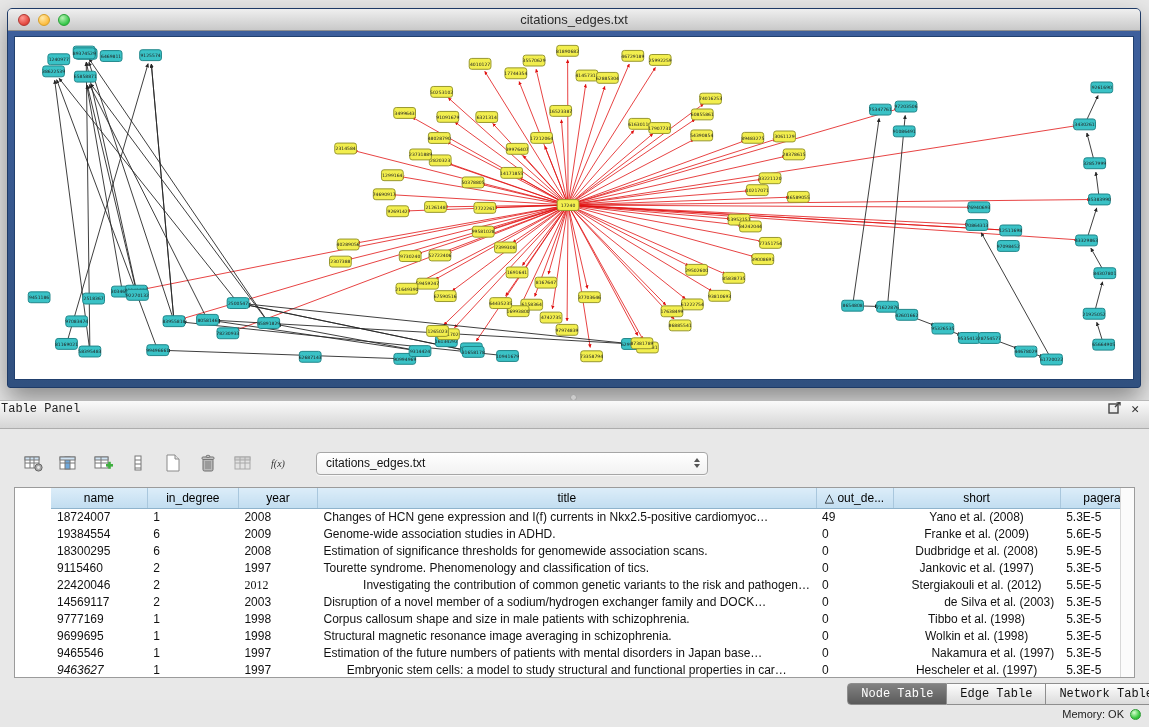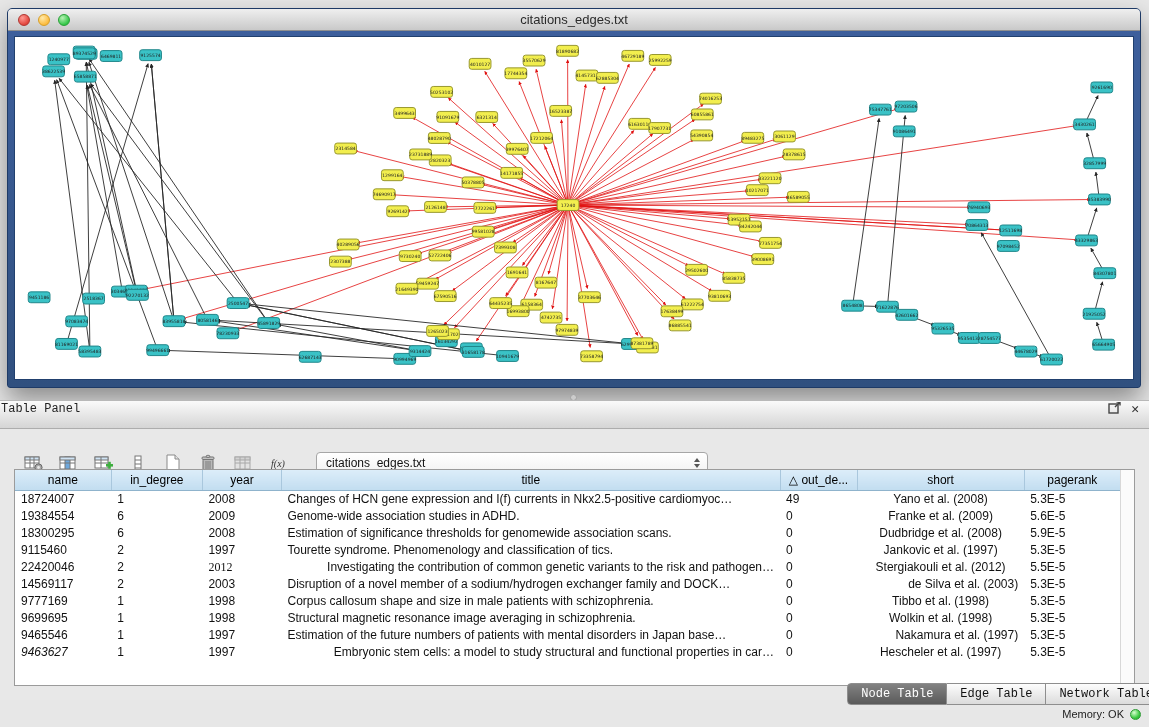--- a/index.html
+++ b/index.html
@@ -41,22 +41,22 @@
 
   .combo { margin-left:16px; width:392px; height:23px; background:linear-gradient(#ffffff,#f2f2f2);
     border:1px solid #a6a6a6; border-radius:4px; display:flex; align-items:center;
     padding:0 22px 0 9px; font-size:12px; color:#111; position:relative; box-shadow:0 1px 0 rgba(255,255,255,.7); }
   .combo-arrows { position:absolute; right:7px; top:5px; display:flex; flex-direction:column; align-items:center; }
   .arr-up { width:0; height:0; border-left:3.5px solid transparent; border-right:3.5px solid transparent;
     border-bottom:4.5px solid #555; margin-bottom:2px; }
   .arr-down { width:0; height:0; border-left:3.5px solid transparent; border-right:3.5px solid transparent;
     border-top:4.5px solid #555; }
 
-  .table-wrap { position:absolute; left:14px; top:68px; width:1121px; height:217px;
-    background:#fff; border:1px solid #9b9b9b; overflow:hidden; }
+  .table-wrap { position:absolute; left:14px; top:86px; width:1121px; height:191px;
+    background:#fff; border:1px solid #9b9b9b; overflow:hidden;padding-left:36px; }
   table { border-collapse:collapse; table-layout:fixed; width:1106px; font-size:12px; }
   th { height:20px; background:linear-gradient(#dcedf9,#c2ddf0); border-right:1px solid #a9c7dd;
     border-bottom:1px solid #8fb3cc; font-weight:normal; text-align:center; overflow:hidden;
     white-space:nowrap; color:#000; }
   td { height:17px; line-height:17px; padding:0 6px; white-space:nowrap; overflow:hidden; color:#111; }
   .vscroll { position:absolute; right:0; top:0; width:14px; height:100%; background:#fbfbfb; border-left:1px solid #d8d8d8; }
 
   .tabs { position:absolute; left:18px; top:282px; width:100%; display:flex; justify-content:flex-end;font-family:Liberation Mono, monospace; }
   .tab { font-size:12px; padding:3px 13px; background:linear-gradient(#fdfdfd,#dbdbdb);
     border:1px solid #8e8e8e; color:#111; }
@@ -896,21 +896,21 @@
               <td style="text-align: left;">1997</td>
               <td style="text-align: left;">Estimation of the future numbers of patients with mental disorders in Japan base…</td>
               <td style="text-align: left;">0</td>
               <td style="text-align: right;">Nakamura et al. (1997)</td>
               <td style="text-align: left;">5.3E-5</td>
             </tr>
             <tr>
               <td style="text-align: left; font-style: italic;">9463627</td>
               <td style="text-align: left;">1</td>
               <td style="text-align: left;">1997</td>
-              <td style="text-align: right;">Embryonic stem cells: a model to study structural and functional properties in car…</td>
+              <td style="text-align: center;">Embryonic stem cells: a model to study structural and functional properties in car…</td>
               <td style="text-align: left;">0</td>
               <td style="text-align: center;">Hescheler et al. (1997)</td>
               <td style="text-align: left;">5.3E-5</td>
             </tr>
           </tbody>
       </table>
       <div class="vscroll"></div>
     </div>
 
     <div class="tabs">

